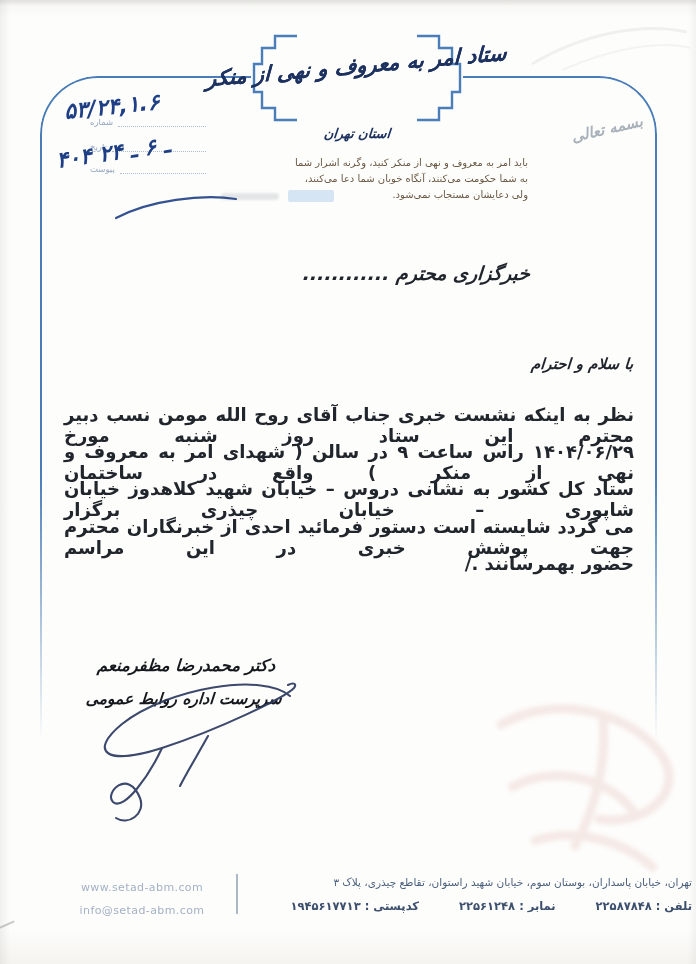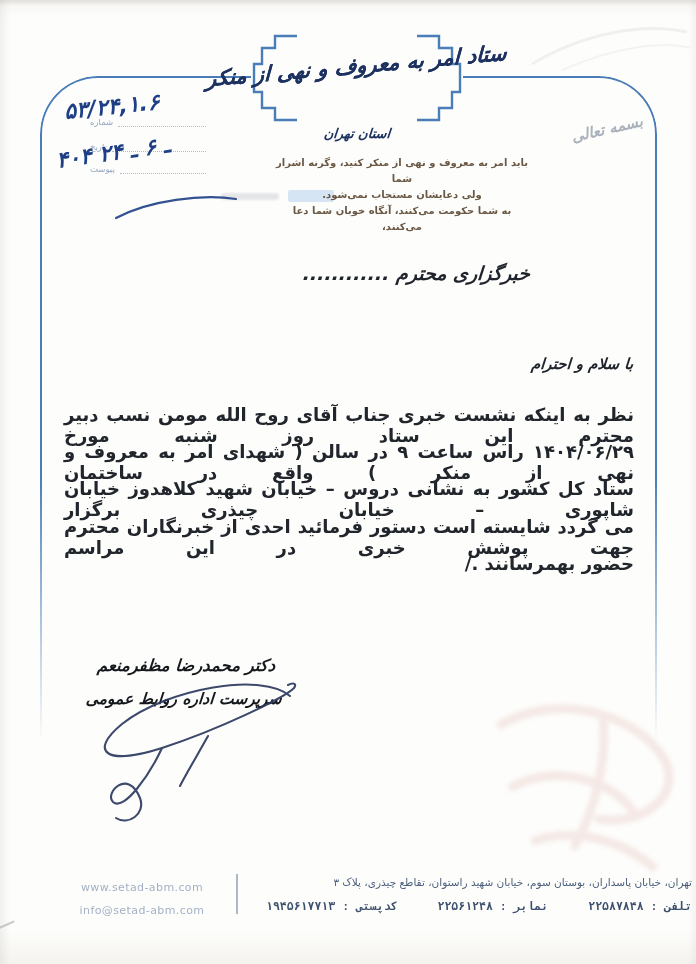--- a/index.html
+++ b/index.html
@@ -20,22 +20,22 @@
   
   .emblem{position:absolute;left:251px;top:30px;width:212px;height:96px;z-index:3;background:#fdfdfb;}
   .emblem svg{position:absolute;inset:0;}
   .org-title{position:absolute;top:24px;left:-44px;width:300px;text-align:center;white-space:nowrap;
     font-size:21px;font-weight:bold;font-style:italic;color:var(--ink-navy,#1d3260);
     transform:rotate(-5deg) skewX(-7deg);letter-spacing:-1.5px;text-shadow:0 0 .6px var(--ink-navy,#1d3260);}
   .province{position:absolute;left:257px;top:126px;width:200px;text-align:center;z-index:3;
     font-size:13px;font-weight:bold;font-style:italic;color:var(--ink-navy,#1d3260);
     transform:skewX(-5deg);}
   
-  .quote{position:absolute;left:276px;top:155px;width:252px;z-index:3;text-align:center;
-    font-size:10px;font-weight:bold;line-height:16px;color:var(--quote-brown,#6a5844);}
+  .quote{position:absolute;left:276px;top:155px;width:252px;z-index:3;text-align:right;
+    font-size:10px;font-weight:normal;line-height:16px;color:var(--quote-brown,#6a5844);}
   .quote-line{position:relative;z-index:1;}
   .quote-chip{position:absolute;left:12px;top:35px;width:46px;height:12px;z-index:0;
     background:var(--chip-blue,#cfe0f2);border-radius:2px;opacity:.85;}
   .quote-attr{position:absolute;left:-55px;top:38px;width:58px;height:7px;border-radius:3px;
     background:#c6cad0;opacity:.45;filter:blur(1px);}
   
   .ref-row{position:absolute;display:flex;align-items:flex-end;gap:5px;z-index:3;width:116px;}
   .ref-label{font-size:8.5px;color:#93a5c2;letter-spacing:1px;flex:none;}
   .ref-dots{flex:1;border-bottom:1px dotted #aebdd2;height:9px;}
   .hand{position:absolute;z-index:5;direction:ltr;white-space:nowrap;
@@ -63,21 +63,21 @@
   .mark-bl{position:absolute;left:-3px;top:924px;width:18px;height:2px;background:#9a9c9e;
     transform:rotate(-24deg);opacity:.55;z-index:1;}
   
   .footer-links{position:absolute;left:46px;top:876px;width:192px;z-index:4;text-align:center;
     direction:ltr;font-size:11px;line-height:23px;color:var(--footer-muted,#a3b1c6);letter-spacing:.4px;}
   .footer-divider{position:absolute;left:236px;top:874px;width:2px;height:40px;background:#8fa0b5;opacity:.75;z-index:4;}
   .footer-address{position:absolute;right:4px;top:876px;z-index:4;white-space:nowrap;
     font-size:10.5px;color:var(--footer-dark,#4a5f7d);}
   .footer-numbers{position:absolute;right:4px;top:899px;z-index:4;display:flex;gap:40px;
     font-size:11.5px;font-weight:bold;color:#3c4f6d;}
-  .footer-numbers .pair{white-space:nowrap;font-family:Liberation Mono, monospace;}
+  .footer-numbers .pair{white-space:nowrap;}
 </style>
 </head>
 <body>
 
 <div class="stage">
 
   <div class="frame"></div>
 
   <div class="emblem">
     <svg viewBox="0 0 212 96" width="212" height="96">
@@ -86,22 +86,22 @@
     </svg>
     <div class="org-title">ستاد امر به معروف و نهی از منکر</div>
   </div>
 
   <div class="province">استان تهران</div>
 
   <div class="quote">
     <div class="quote-chip"></div>
     <div class="quote-attr"></div>
     <div class="quote-line">باید امر به معروف و نهی از منکر کنید، وگرنه اشرار شما</div>
+    <div class="quote-line">به شما حکومت می‌کنند، آنگاه خوبان شما دعا می‌کنند،</div>
     <div class="quote-line">ولی دعایشان مستجاب نمی‌شود.</div>
-    <div class="quote-line">به شما حکومت می‌کنند، آنگاه خوبان شما دعا می‌کنند،</div>
   </div>
 
   <div class="ref-row" style="left:90px;top:117px;">
     <div class="ref-dots"></div>
     <span class="ref-label">شماره</span>
   </div>
   <div class="ref-row" style="left:90px;top:142px;">
     <div class="ref-dots"></div>
     <span class="ref-label">تاریخ</span>
   </div>

